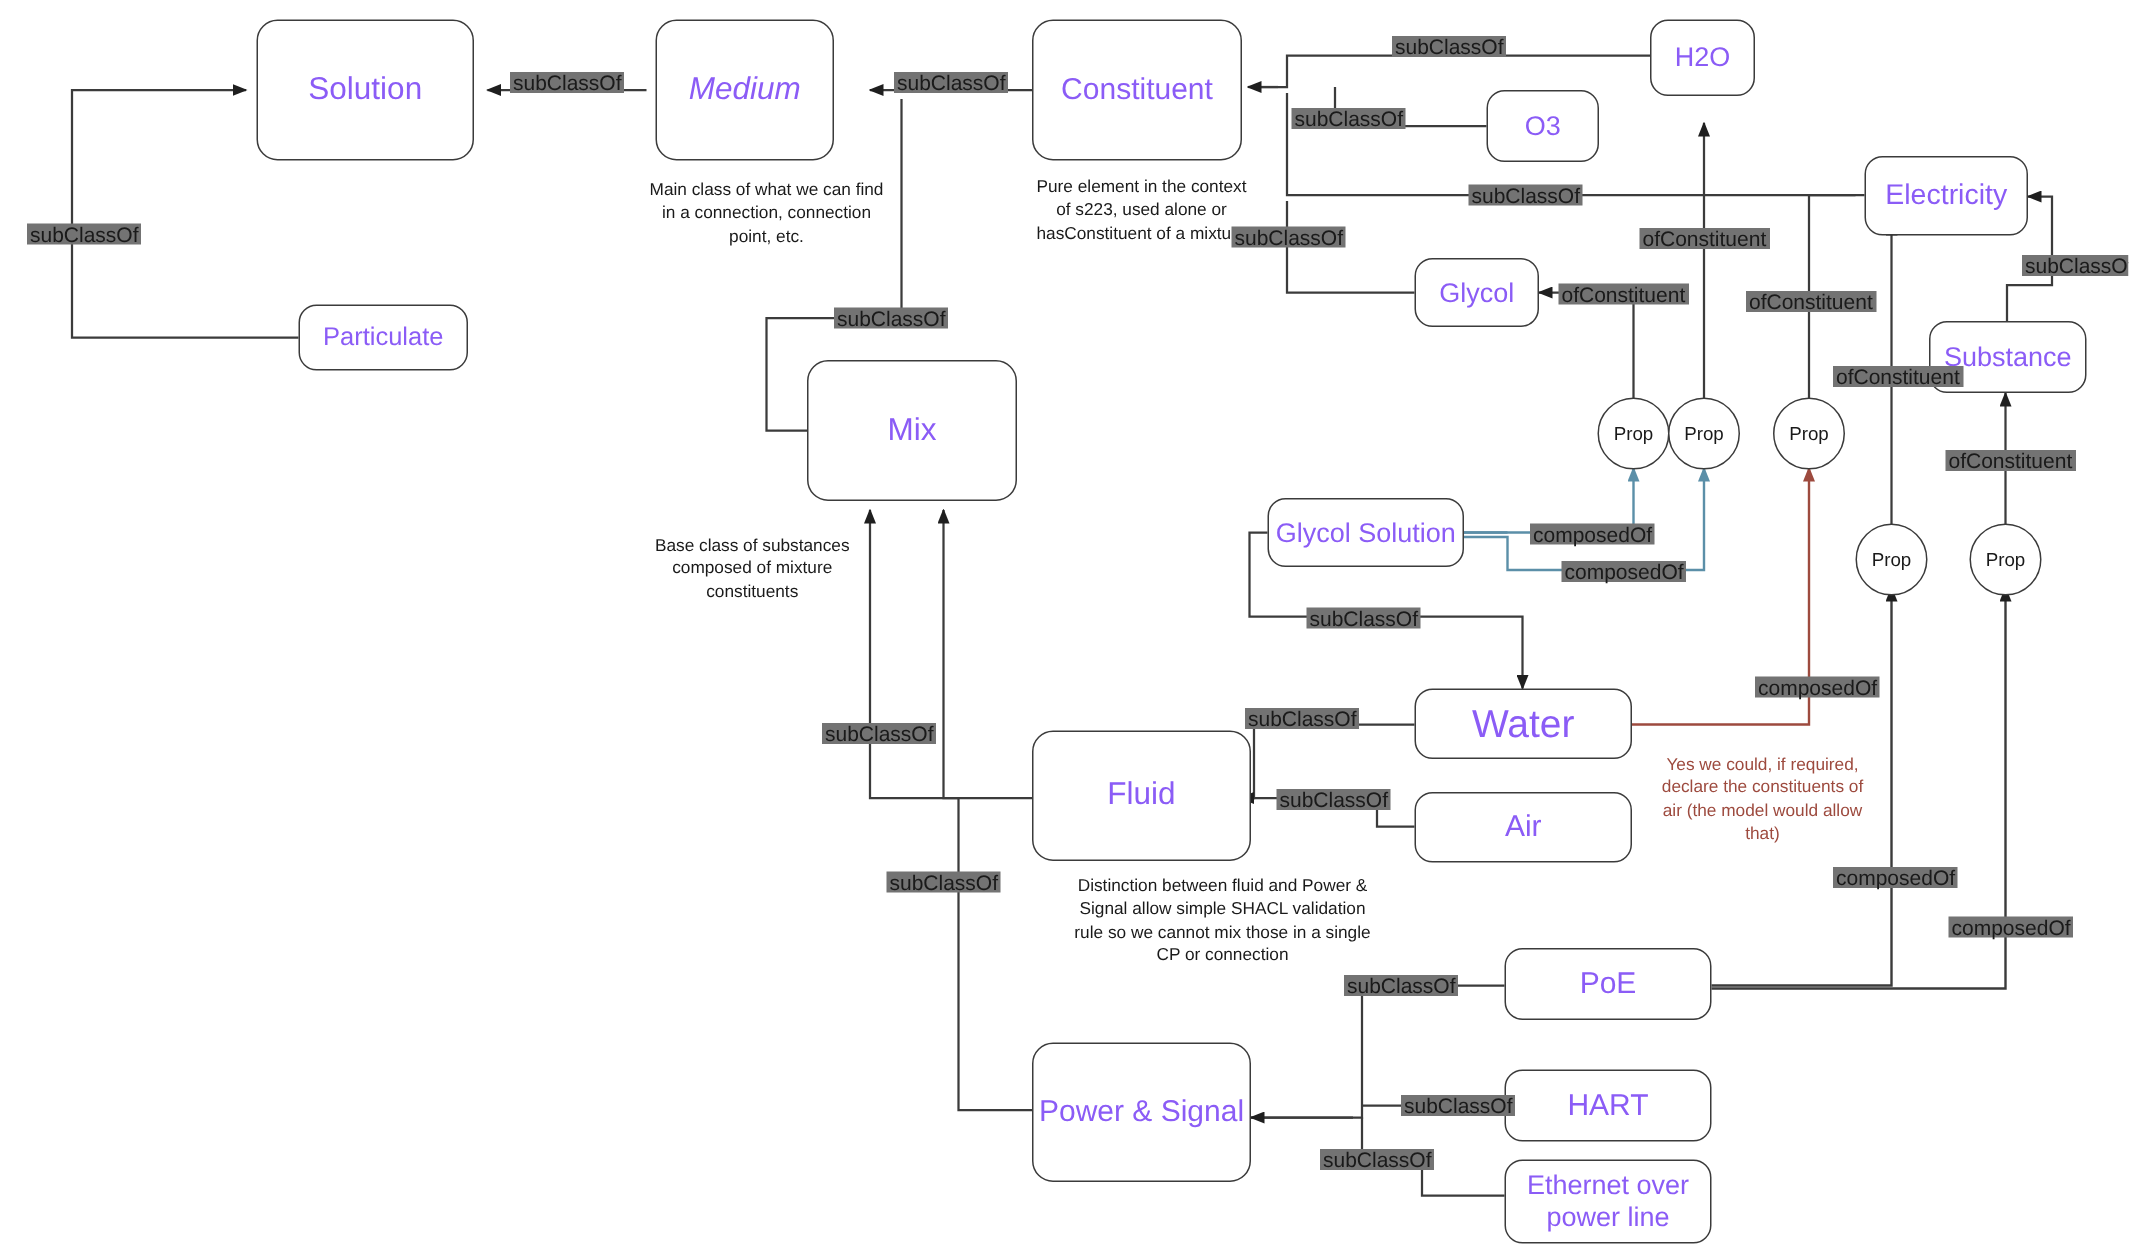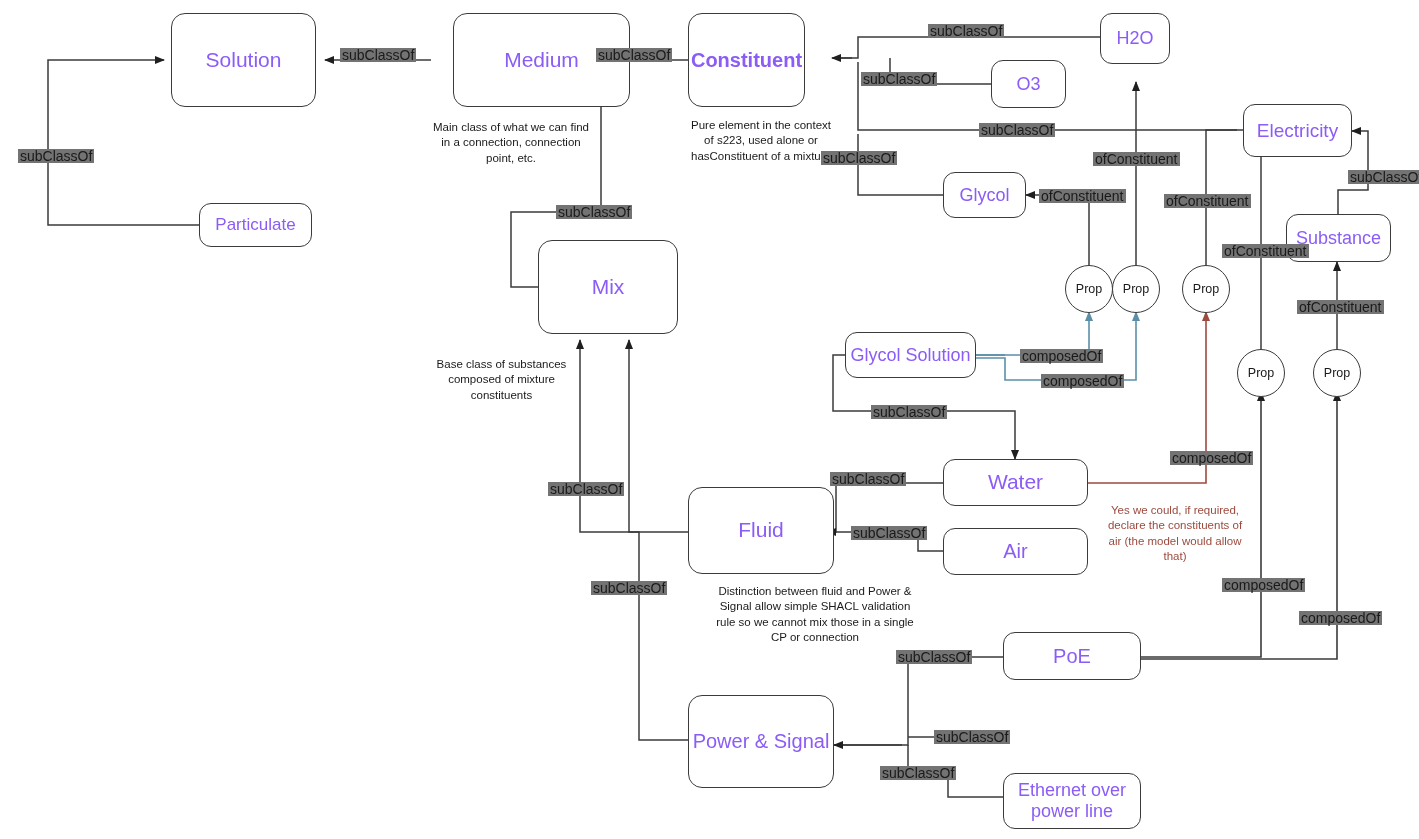--- a/index.html
+++ b/index.html
@@ -160,25 +160,25 @@
   </svg>
 
   <div class="node" style="left:171px;top:13px;width:145px;height:94px;font-size:21px;">
     <span>Solution</span>
   </div>
 
   <div class="node small" style="left:199px;top:203px;width:113px;height:44px;font-size:17px;">
     <span>Particulate</span>
   </div>
 
-  <div class="node" style="left:453px;top:13px;width:177px;height:94px;font-size:21px;">
+  <div class="node" style="left:437px;top:13px;width:119px;height:94px;font-size:21px;font-style:italic;">
     <span>Medium</span>
   </div>
 
-  <div class="node" style="left:688px;top:13px;width:117px;height:94px;font-size:20px;font-weight:bold;">
+  <div class="node" style="left:688px;top:13px;width:140px;height:94px;font-size:20px;">
     <span>Constituent</span>
   </div>
 
   <div class="node small" style="left:1100px;top:13px;width:70px;height:51px;font-size:18px;">
     <span>H2O</span>
   </div>
 
   <div class="node small" style="left:991px;top:60px;width:75px;height:48px;font-size:18px;">
     <span>O3</span>
   </div>
@@ -196,40 +196,43 @@
   </div>
 
   <div class="node" style="left:538px;top:240px;width:140px;height:94px;font-size:21px;">
     <span>Mix</span>
   </div>
 
   <div class="node small" style="left:845px;top:332px;width:131px;height:46px;font-size:18px;">
     <span>Glycol Solution</span>
   </div>
 
-  <div class="node small" style="left:943px;top:459px;width:145px;height:47px;font-size:21px;">
+  <div class="node small" style="left:943px;top:459px;width:145px;height:47px;font-size:26px;">
     <span>Water</span>
   </div>
 
   <div class="node" style="left:688px;top:487px;width:146px;height:87px;font-size:21px;">
     <span>Fluid</span>
   </div>
 
   <div class="node small" style="left:943px;top:528px;width:145px;height:47px;font-size:20px;text-align:center;">
     <span>Air</span>
   </div>
 
   <div class="node small" style="left:1003px;top:632px;width:138px;height:48px;font-size:20px;">
     <span>PoE</span>
   </div>
 
   <div class="node" style="left:688px;top:695px;width:146px;height:93px;font-size:20px;">
     <span>Power &amp; Signal</span>
   </div>
 
+  <div class="node small" style="left:1003px;top:713px;width:138px;height:48px;font-size:20px;">
+    <span>HART</span>
+  </div>
 
   <div class="node small" style="left:1003px;top:773px;width:138px;height:56px;font-size:18px;padding:0 6px;">
     <span>Ethernet over power line</span>
   </div>
 
   <div class="prop" style="left:1065px;top:265px;width:48px;height:48px;">
     <span>Prop</span>
   </div>
   <div class="prop" style="left:1112px;top:265px;width:48px;height:48px;">
     <span>Prop</span>

